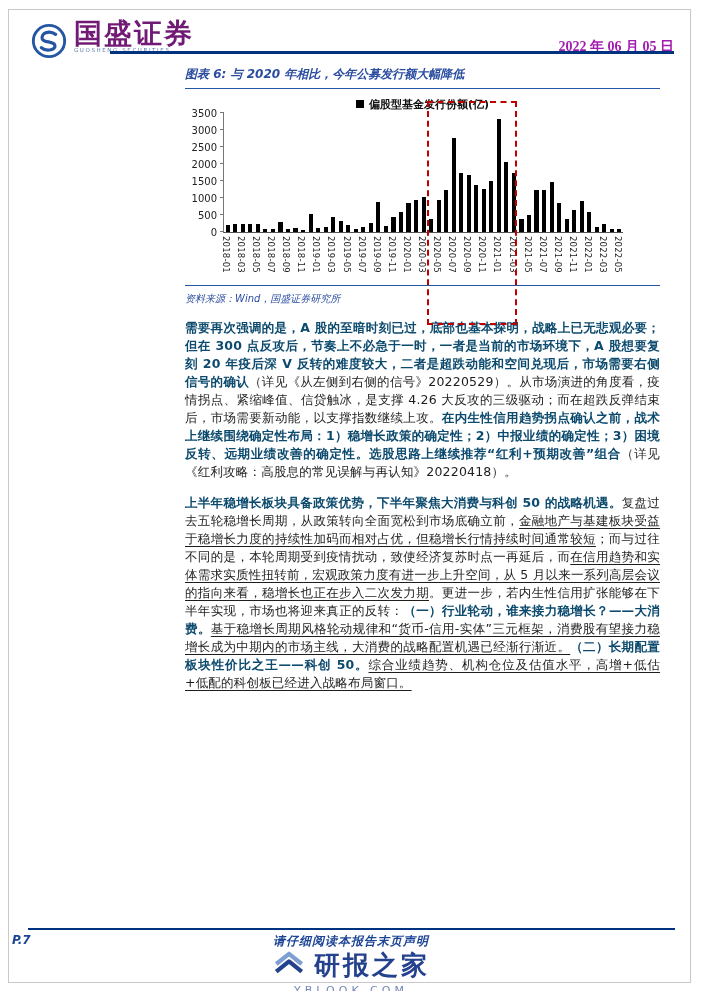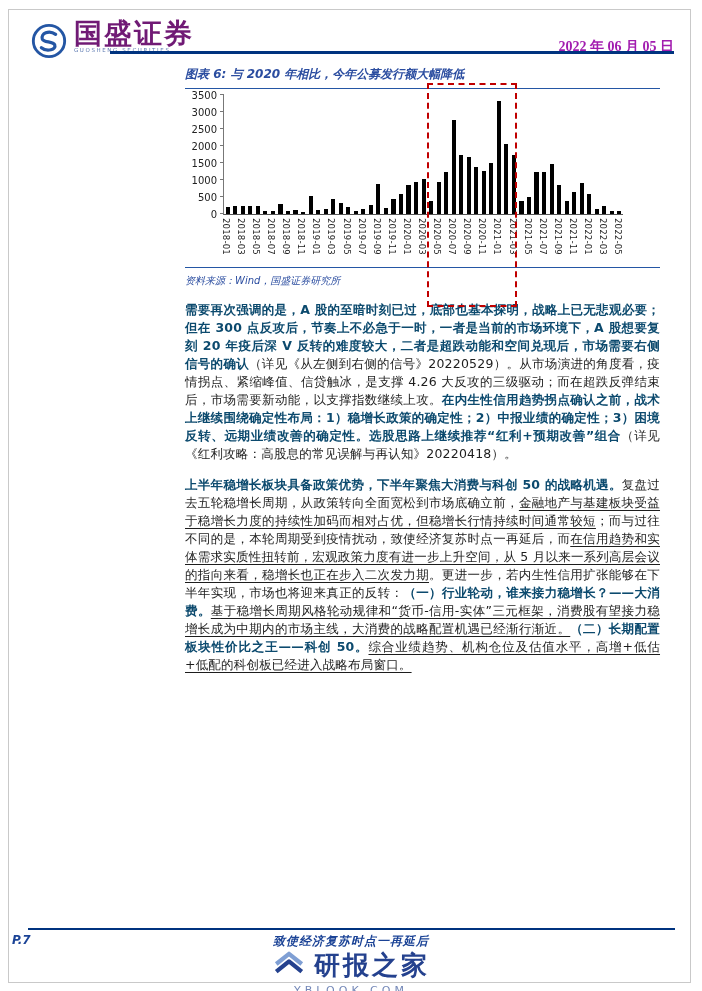--- a/index.html
+++ b/index.html
@@ -76,20 +76,24 @@
     </div>
     <div class="header-date">2022 年 06 月 05 日</div>
     <div class="header-rule"></div>
   </div>
 
   <div class="content">
 
     <div class="fig-title">图表 6: 与 2020 年相比，今年公募发行额大幅降低</div>
 
     <div class="fig-box">
+      <div class="legend-row">
+        <span class="legend-swatch"></span>
+        <span>偏股型基金发行份额(亿)</span>
+      </div>
       <div class="axes">
         <div class="plot">
           <span><span class="ylab" style="bottom: 0%;">0</span><span class="ytick" style="bottom: 0%;"></span><span class="ylab" style="bottom: 14.2857%;">500</span><span class="ytick" style="bottom: 14.2857%;"></span><span class="ylab" style="bottom: 28.5714%;">1000</span><span class="ytick" style="bottom: 28.5714%;"></span><span class="ylab" style="bottom: 42.8571%;">1500</span><span class="ytick" style="bottom: 42.8571%;"></span><span class="ylab" style="bottom: 57.1429%;">2000</span><span class="ytick" style="bottom: 57.1429%;"></span><span class="ylab" style="bottom: 71.4286%;">2500</span><span class="ytick" style="bottom: 71.4286%;"></span><span class="ylab" style="bottom: 85.7143%;">3000</span><span class="ytick" style="bottom: 85.7143%;"></span><span class="ylab" style="bottom: 100%;">3500</span><span class="ytick" style="bottom: 100%;"></span></span>
           <div class="bars">
               <div class="slot">
                 <div class="bar" title="2018-01: 200" style="height: 5.71%; background: rgb(0, 0, 0);"></div>
               </div>
               <div class="slot">
                 <div class="bar" title="2018-02: 250" style="height: 7.14%; background: rgb(0, 0, 0);"></div>
               </div>
@@ -284,21 +288,21 @@
     <div class="fig-source">资料来源：Wind，国盛证券研究所</div>
 
 
     <p class="body"><span class="run-b">需要再次强调的是，A 股的至暗时刻已过，底部也基本探明，战略上已无悲观必要；但在 300 点反攻后，节奏上不必急于一时，一者是当前的市场环境下，A 股想要复刻 20 年疫后深 V 反转的难度较大，二者是超跌动能和空间兑现后，市场需要右侧信号的确认</span><span class="run-r">（详见《从左侧到右侧的信号》20220529）。从市场演进的角度看，疫情拐点、紧缩峰值、信贷触冰，是支撑 4.26 大反攻的三级驱动；而在超跌反弹结束后，市场需要新动能，以支撑指数继续上攻。</span><span class="run-b">在内生性信用趋势拐点确认之前，战术上继续围绕确定性布局：1）稳增长政策的确定性；2）中报业绩的确定性；3）困境反转、远期业绩改善的确定性。选股思路上继续推荐“红利+预期改善”组合</span><span class="run-r">（详见《红利攻略：高股息的常见误解与再认知》20220418）。</span></p>
     <p class="body"><span class="run-b">上半年稳增长板块具备政策优势，下半年聚焦大消费与科创 50 的战略机遇。</span><span class="run-r">复盘过去五轮稳增长周期，从政策转向全面宽松到市场底确立前，</span><span class="run-u">金融地产与基建板块受益于稳增长力度的持续性加码而相对占优，但稳增长行情持续时间通常较短</span><span class="run-r">；而与过往不同的是，本轮周期受到疫情扰动，致使经济复苏时点一再延后，而</span><span class="run-u">在信用趋势和实体需求实质性扭转前，宏观政策力度有进一步上升空间，从 5 月以来一系列高层会议的指向来看，稳增长也正在步入二次发力期</span><span class="run-r">。更进一步，若内生性信用扩张能够在下半年实现，市场也将迎来真正的反转：</span><span class="run-b">（一）行业轮动，谁来接力稳增长？——大消费。</span><span class="run-u">基于稳增长周期风格轮动规律和“货币-信用-实体”三元框架，消费股有望接力稳增长成为中期内的市场主线，大消费的战略配置机遇已经渐行渐近。</span><span class="run-b">（二）长期配置板块性价比之王——科创 50。</span><span class="run-u">综合业绩趋势、机构仓位及估值水平，高增+低估+低配的科创板已经进入战略布局窗口。</span></p>
 
   </div>
 
   <div class="footer-rule"></div>
   <div class="footer-page">P.7</div>
-  <div class="footer-notice">致使经济复苏时点一再延后</div>
+  <div class="footer-notice">请仔细阅读本报告末页声明</div>
 
   <div class="watermark">
     <div class="wm-row">
       <span>
         <svg width="34" height="30" viewBox="0 0 40 34">
           <path d="M5 17 L20 5 L35 17" fill="none" stroke="#7f9fd4" stroke-width="5" stroke-linejoin="round"></path>
           <path d="M5 26 L20 14 L35 26" fill="none" stroke="#24418e" stroke-width="5" stroke-linejoin="round"></path>
         </svg>
       </span>
       <span class="wm-name">研报之家</span>

